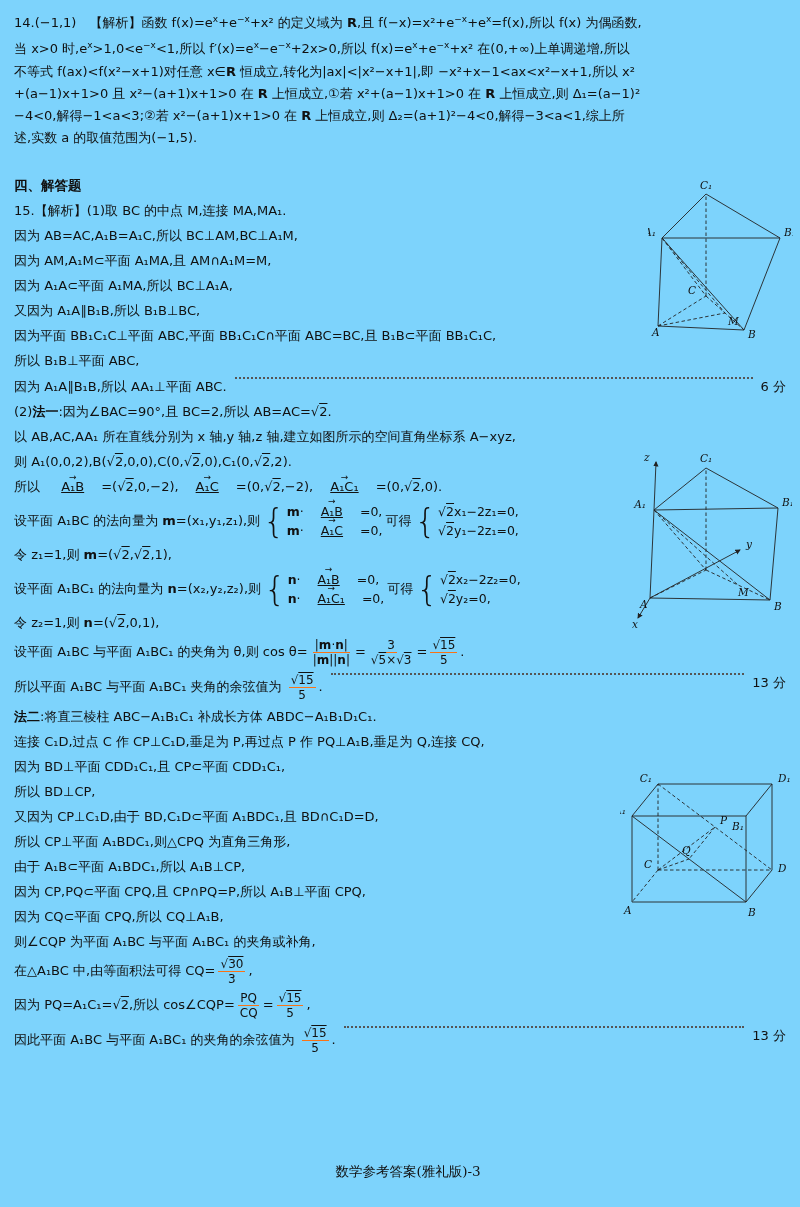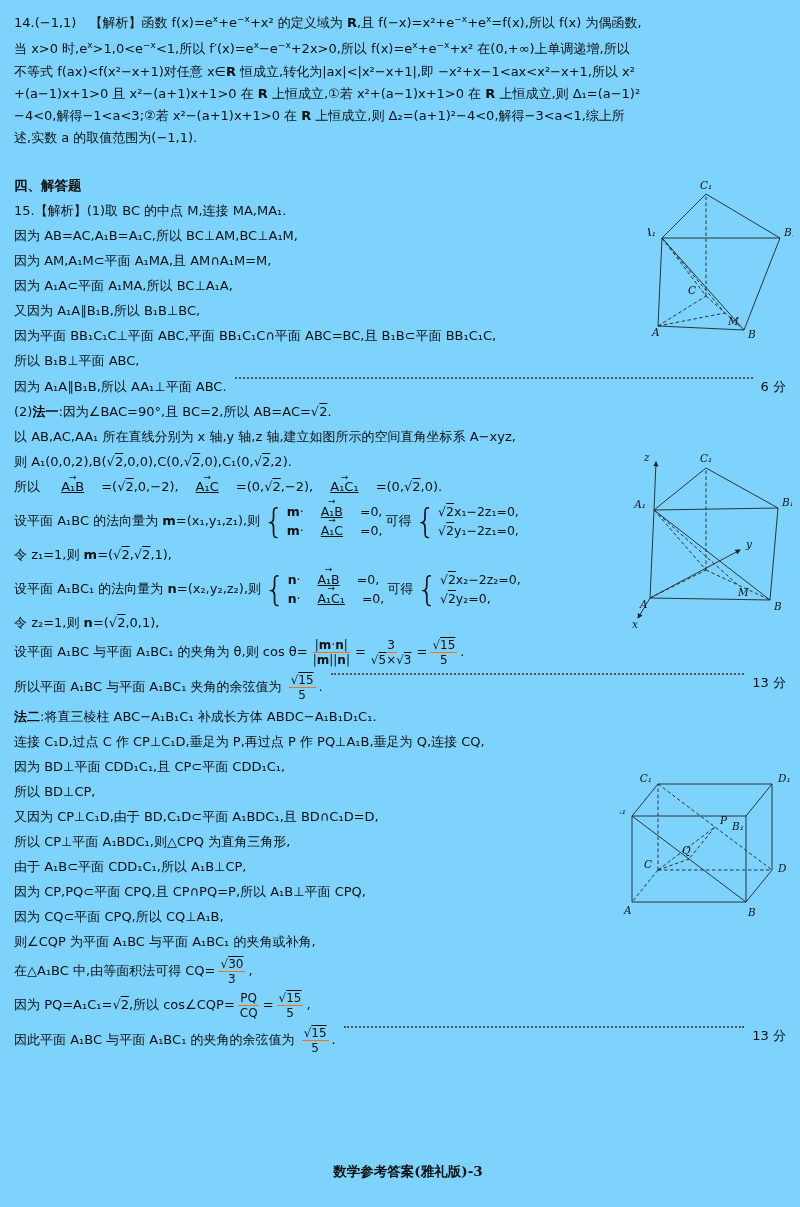--- a/index.html
+++ b/index.html
@@ -24,35 +24,35 @@
   .frac{display:inline-flex;flex-direction:column;align-items:center;vertical-align:middle;margin:0 3px;line-height:14px;font-size:12px;}
   .frac .t{border-bottom:1px solid #f97316;padding:0 2px;}
   .frac .b{padding:0 2px;}
   .diagram{position:absolute;}
   .d1{left:648px;top:178px;width:145px;}
   .d2{left:630px;top:448px;width:162px;}
   .d3{left:620px;top:772px;width:174px;}
   svg line{stroke:#222;stroke-width:0.9;fill:none;}
   svg .dash line{stroke-dasharray:3.5,2.5;}
   svg text{font-size:10.5px;font-family:"DejaVu Serif","Liberation Serif",serif;font-style:italic;fill:#111;}
-  .footer{position:absolute;left:16px;right:0;bottom:26px;text-align:center;font-weight:bold;
+  .footer{position:absolute;left:16px;right:0;bottom:26px;text-align:center;font-weight:normal;
           font-family:"DejaVu Serif","Liberation Serif",serif;font-size:13.5px;}
 </style>
 </head>
 <body>
 
 <div class="page">
   <div class="content">
 
     <div class="line p14">14.(−1,1)　【解析】函数 f(x)=e<sup>x</sup>+e<sup>−x</sup>+x² 的定义域为 <b>R</b>,且 f(−x)=x²+e<sup>−x</sup>+e<sup>x</sup>=f(x),所以 f(x) 为偶函数,</div>
     <div class="line p14">当 x&gt;0 时,e<sup>x</sup>&gt;1,0&lt;e<sup>−x</sup>&lt;1,所以 f′(x)=e<sup>x</sup>−e<sup>−x</sup>+2x&gt;0,所以 f(x)=e<sup>x</sup>+e<sup>−x</sup>+x² 在(0,+∞)上单调递增,所以</div>
     <div class="line p14">不等式 f(ax)&lt;f(x²−x+1)对任意 x∈<b>R</b> 恒成立,转化为|ax|&lt;|x²−x+1|,即 −x²+x−1&lt;ax&lt;x²−x+1,所以 x²</div>
     <div class="line p14">+(a−1)x+1&gt;0 且 x²−(a+1)x+1&gt;0 在 <b>R</b> 上恒成立,①若 x²+(a−1)x+1&gt;0 在 <b>R</b> 上恒成立,则 Δ₁=(a−1)²</div>
     <div class="line p14">−4&lt;0,解得−1&lt;a&lt;3;②若 x²−(a+1)x+1&gt;0 在 <b>R</b> 上恒成立,则 Δ₂=(a+1)²−4&lt;0,解得−3&lt;a&lt;1,综上所</div>
-    <div class="line p14 last">述,实数 a 的取值范围为(−1,1).</div>
+    <div class="line p14 last">述,实数 a 的取值范围为(−1,5).</div>
 
     <div class="heading">四、解答题</div>
 
     <div class="line narrow">15.【解析】(1)取 BC 的中点 M,连接 MA,MA₁.</div>
     <div class="line narrow">因为 AB=AC,A₁B=A₁C,所以 BC⊥AM,BC⊥A₁M,</div>
     <div class="line narrow">因为 AM,A₁M⊂平面 A₁MA,且 AM∩A₁M=M,</div>
     <div class="line narrow">因为 A₁A⊂平面 A₁MA,所以 BC⊥A₁A,</div>
     <div class="line narrow">又因为 A₁A∥B₁B,所以 B₁B⊥BC,</div>
     <div class="line narrow">因为平面 BB₁C₁C⊥平面 ABC,平面 BB₁C₁C∩平面 ABC=BC,且 B₁B⊂平面 BB₁C₁C,</div>
     <div class="line narrow">所以 B₁B⊥平面 ABC,</div>
@@ -98,21 +98,21 @@
       <span class="leader"></span>
       <span class="score">13 分</span>
     </div>
 
     <div class="line narrow"><b>法二</b>:将直三棱柱 ABC−A₁B₁C₁ 补成长方体 ABDC−A₁B₁D₁C₁.</div>
     <div class="line narrow">连接 C₁D,过点 C 作 CP⊥C₁D,垂足为 P,再过点 P 作 PQ⊥A₁B,垂足为 Q,连接 CQ,</div>
     <div class="line narrow">因为 BD⊥平面 CDD₁C₁,且 CP⊂平面 CDD₁C₁,</div>
     <div class="line narrow">所以 BD⊥CP,</div>
     <div class="line narrow">又因为 CP⊥C₁D,由于 BD,C₁D⊂平面 A₁BDC₁,且 BD∩C₁D=D,</div>
     <div class="line narrow">所以 CP⊥平面 A₁BDC₁,则△CPQ 为直角三角形,</div>
-    <div class="line narrow">由于 A₁B⊂平面 CDD₁C₁,所以 A₁B⊥CP,</div>
+    <div class="line narrow">由于 A₁B⊂平面 A₁BDC₁,所以 A₁B⊥CP,</div>
     <div class="line narrow">因为 CP,PQ⊂平面 CPQ,且 CP∩PQ=P,所以 A₁B⊥平面 CPQ,</div>
     <div class="line narrow">因为 CQ⊂平面 CPQ,所以 CQ⊥A₁B,</div>
     <div class="line narrow">则∠CQP 为平面 A₁BC 与平面 A₁BC₁ 的夹角或补角,</div>
     <div class="line narrow">在△A₁BC 中,由等面积法可得 CQ=<span class="frac">
           <span class="t">√<span class="r">30</span></span>
           <span class="b">3</span>
         </span>,</div>
     <div class="line narrow">因为 PQ=A₁C₁=√<span class="r">2</span>,所以 cos∠CQP=<span class="frac">
           <span class="t">PQ</span>
           <span class="b">CQ</span>

